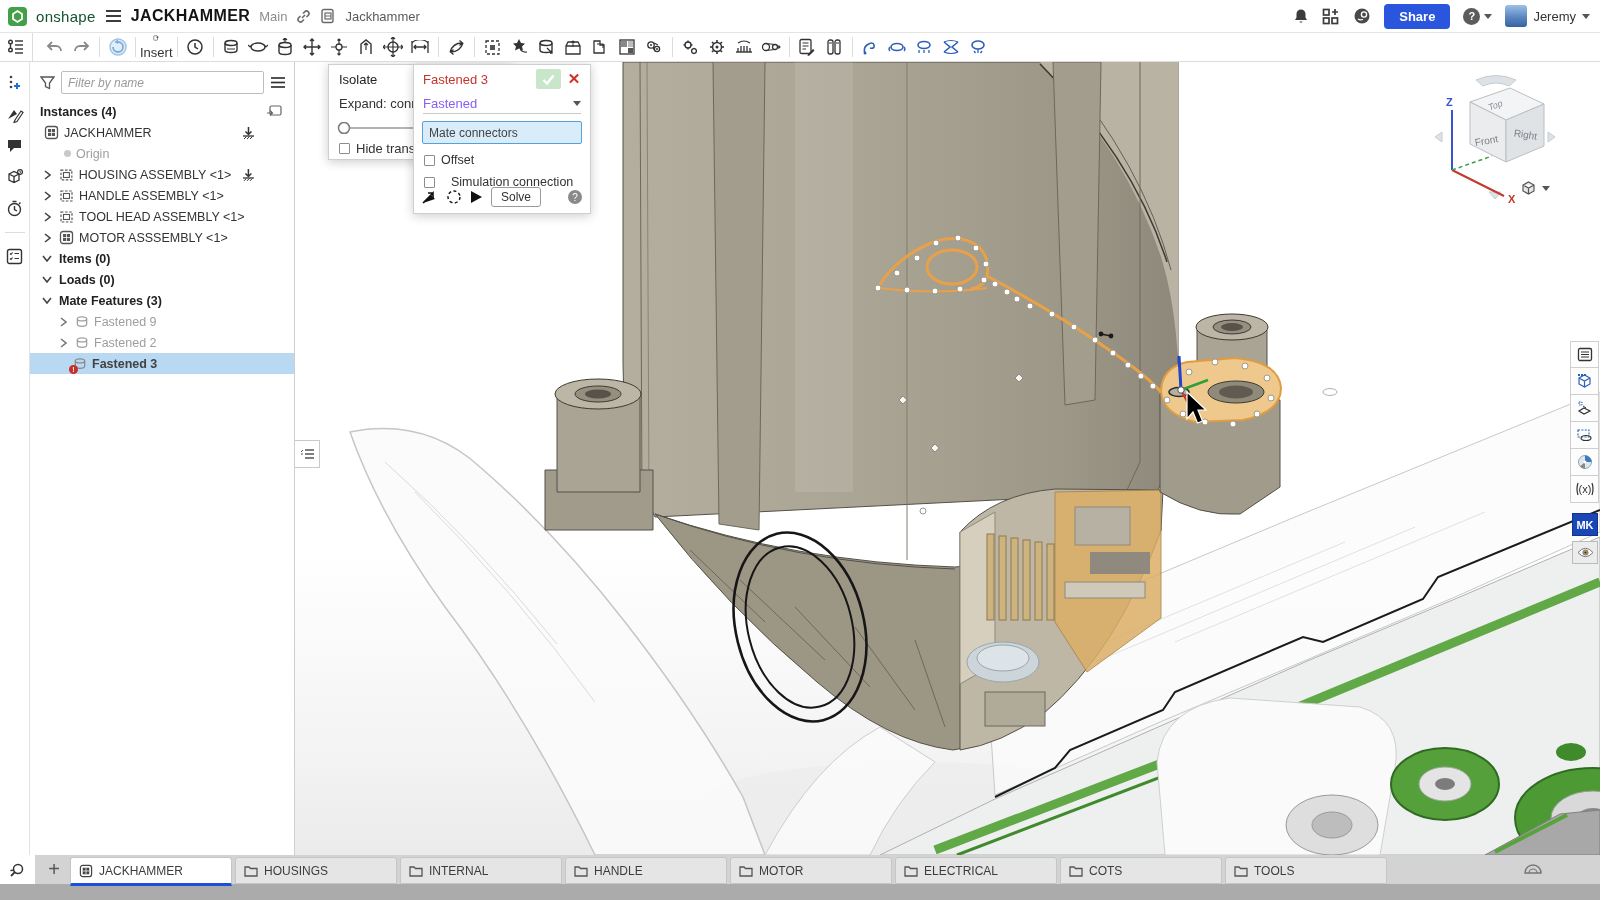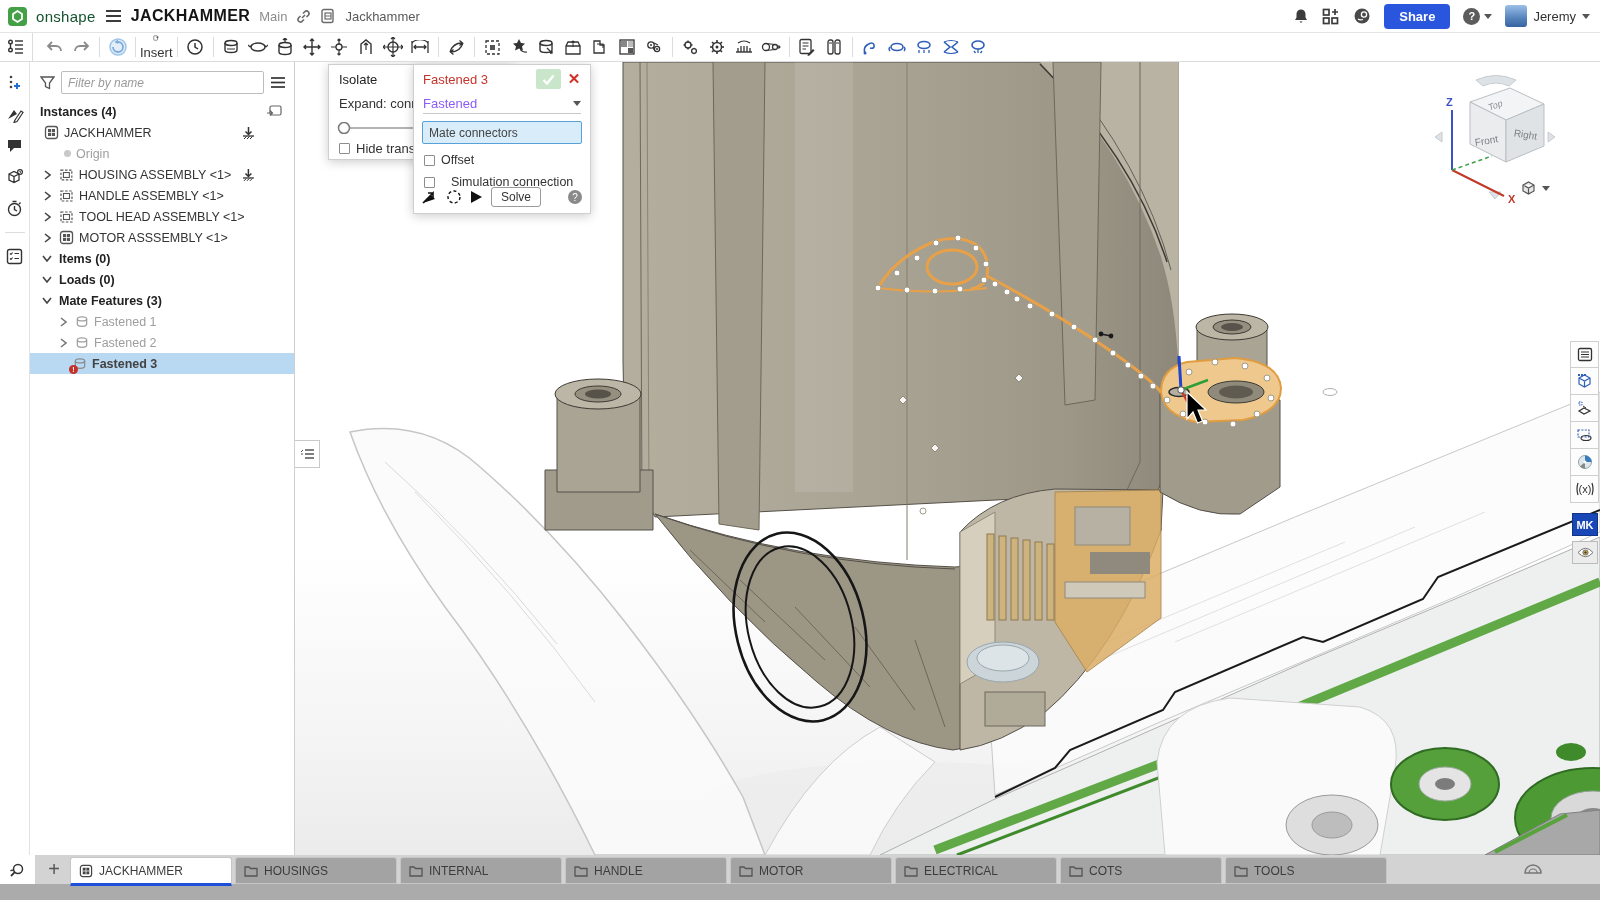--- a/index.html
+++ b/index.html
@@ -81,21 +81,21 @@
   .mk-btn { position:absolute; right:2px; top:451px; width:26px; height:23px; background:#1a47b8; border:1px solid #123487; color:#fff; font-size:11px; font-weight:bold; display:grid; place-items:center; z-index:11; cursor:pointer; }
   .eye-btn { position:absolute; right:2px; top:479px; width:26px; height:23px; background:#ececec; border:1px solid #bbb; display:grid; place-items:center; z-index:11; cursor:pointer; }
   .panel-toggle { position:absolute; left:0; top:378px; width:25px; height:28px; background:#fff; border:1px solid #c9c9c9; border-left:none; display:grid; place-items:center; z-index:11; cursor:pointer; }
 
   
   .bottom-bar { position:absolute; left:0; bottom:0; width:100%; height:45px; background:#d3d3d3; z-index:30; }
   .bottom-strip { position:absolute; left:0; bottom:0; width:100%; height:16px; background:#ababab; }
   .bb-corner { position:absolute; left:0; top:0; width:35px; height:29px; background:#fff; display:grid; place-items:center; }
   .plus-btn { position:absolute; left:42px; top:2px; width:24px; height:25px; font-size:20px; color:#555; display:grid; place-items:center; cursor:pointer; }
   .tabs { position:absolute; left:70px; top:2px; display:flex; }
-  .tab { width:162px; height:27px; background:#a3a3a3; border:1px solid #c6c6c6; border-radius:3px 3px 0 0; margin-right:3px; display:flex; align-items:center; gap:6px; padding:0 8px; font-size:12px; color:#3c3c3c; cursor:pointer; }
+  .tab { width:162px; height:27px; background:#e5e5e5; border:1px solid #c6c6c6; border-radius:3px 3px 0 0; margin-right:3px; display:flex; align-items:center; gap:6px; padding:0 8px; font-size:12px; color:#3c3c3c; cursor:pointer; }
   .tab.active { background:#fff; border-bottom:3px solid #1e4fd8; height:29px; }
   .protractor { position:absolute; right:57px; top:5px; }
 </style>
 </head>
 <body>
 
 <div class="app">
 
   <div class="topbar">
     <svg width="19" height="19" viewBox="0 0 19 19">
@@ -587,21 +587,21 @@
     <div class="trow gray" style="padding-left:26px">
       <span class="chev">
           <svg width="7" height="10" viewBox="0 0 7 10">
             <path d="M1 1 L6 5 L1 9" fill="none" stroke="#777" stroke-width="1.6"></path>
           </svg>
         </span>
       <svg width="14" height="14" viewBox="0 0 18 18">
           <ellipse cx="9" cy="5" rx="6" ry="2.5" fill="none" stroke="#9e9e9e" stroke-width="1.6"></ellipse>
           <path d="M3 5 v7 a6 2.5 0 0 0 12 0 v-7" fill="none" stroke="#9e9e9e" stroke-width="1.6"></path>
         </svg>
-      <span class="lbl">Fastened 1</span>
+      <span class="lbl">Fastened 9</span>
     </div>
     <div class="trow gray" style="padding-left:26px">
       <span class="chev">
           <svg width="7" height="10" viewBox="0 0 7 10">
             <path d="M1 1 L6 5 L1 9" fill="none" stroke="#777" stroke-width="1.6"></path>
           </svg>
         </span>
       <svg width="14" height="14" viewBox="0 0 18 18">
           <ellipse cx="9" cy="5" rx="6" ry="2.5" fill="none" stroke="#9e9e9e" stroke-width="1.6"></ellipse>
           <path d="M3 5 v7 a6 2.5 0 0 0 12 0 v-7" fill="none" stroke="#9e9e9e" stroke-width="1.6"></path>

